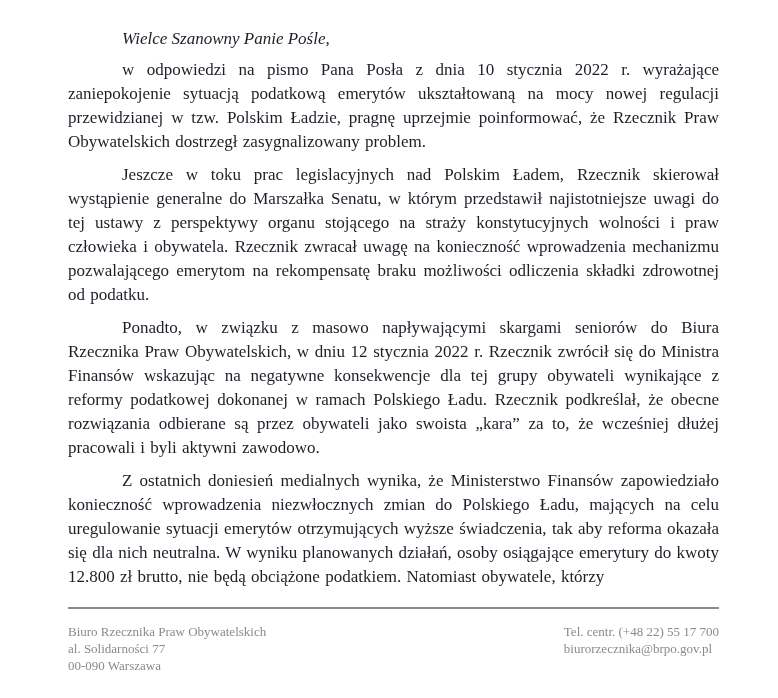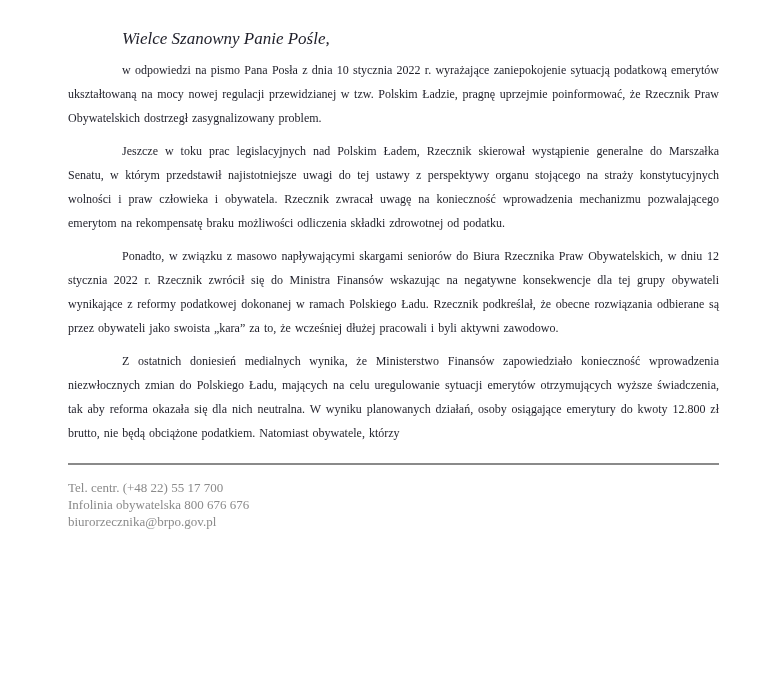--- a/index.html
+++ b/index.html
@@ -25,21 +25,21 @@
     padding: 27px 59px 0 68px; 
   }
   .salutation {
     font-style: italic;
     font-size: 17px;
     line-height: 24px;
     text-indent: 54px;
     margin-bottom: 7px;
   }
   p.body-par {
-    font-size: 12px;
+    font-size: 17px;
     line-height: 24px;
     text-align: justify;
     text-indent: 54px;
     margin-bottom: 9px;
     word-spacing: 1px;
   }
   .footer-divider {
     margin: 18px 59px 0 68px;
     border: 0;
     border-top: 2px solid var(--divider-color);
@@ -69,19 +69,23 @@
     <p class="body-par">Jeszcze w toku prac legislacyjnych nad Polskim Ładem, Rzecznik skierował wystąpienie generalne do Marszałka Senatu, w którym przedstawił najistotniejsze uwagi do tej ustawy z perspektywy organu stojącego na straży konstytucyjnych wolności i praw człowieka i obywatela. Rzecznik zwracał uwagę na konieczność wprowadzenia mechanizmu pozwalającego emerytom na rekompensatę braku możliwości odliczenia składki zdrowotnej od podatku.</p>
 
     <p class="body-par">Ponadto, w związku z masowo napływającymi skargami seniorów do Biura Rzecznika Praw Obywatelskich, w dniu 12 stycznia 2022 r. Rzecznik zwrócił się do Ministra Finansów wskazując na negatywne konsekwencje dla tej grupy obywateli wynikające z reformy podatkowej dokonanej w ramach Polskiego Ładu. Rzecznik podkreślał, że obecne rozwiązania odbierane są przez obywateli jako swoista „kara” za to, że wcześniej dłużej pracowali i byli aktywni zawodowo.</p>
 
     <p class="body-par">Z ostatnich doniesień medialnych wynika, że Ministerstwo Finansów zapowiedziało konieczność wprowadzenia niezwłocznych zmian do Polskiego Ładu, mających na celu uregulowanie sytuacji emerytów otrzymujących wyższe świadczenia, tak aby reforma okazała się dla nich neutralna. W wyniku planowanych działań, osoby osiągające emerytury do kwoty 12.800 zł brutto, nie będą obciążone podatkiem. Natomiast obywatele, którzy</p>
   </div>
 
   <hr class="footer-divider">
 
   <div class="footer">
+    <div class="footer-address">
+      <div>Biuro Rzecznika Praw Obywatelskich</div>
+      <div>al. Solidarności 77</div>
+      <div>00-090 Warszawa</div>
+    </div>
     <div class="footer-contact">
       <div>Tel. centr. (+48 22) 55 17 700</div>
-      <div>Infolinia obywatelska 800 676 676</div>
       <div>biurorzecznika@brpo.gov.pl</div>
     </div>
   </div>
 </div>
 
 </body></html>

